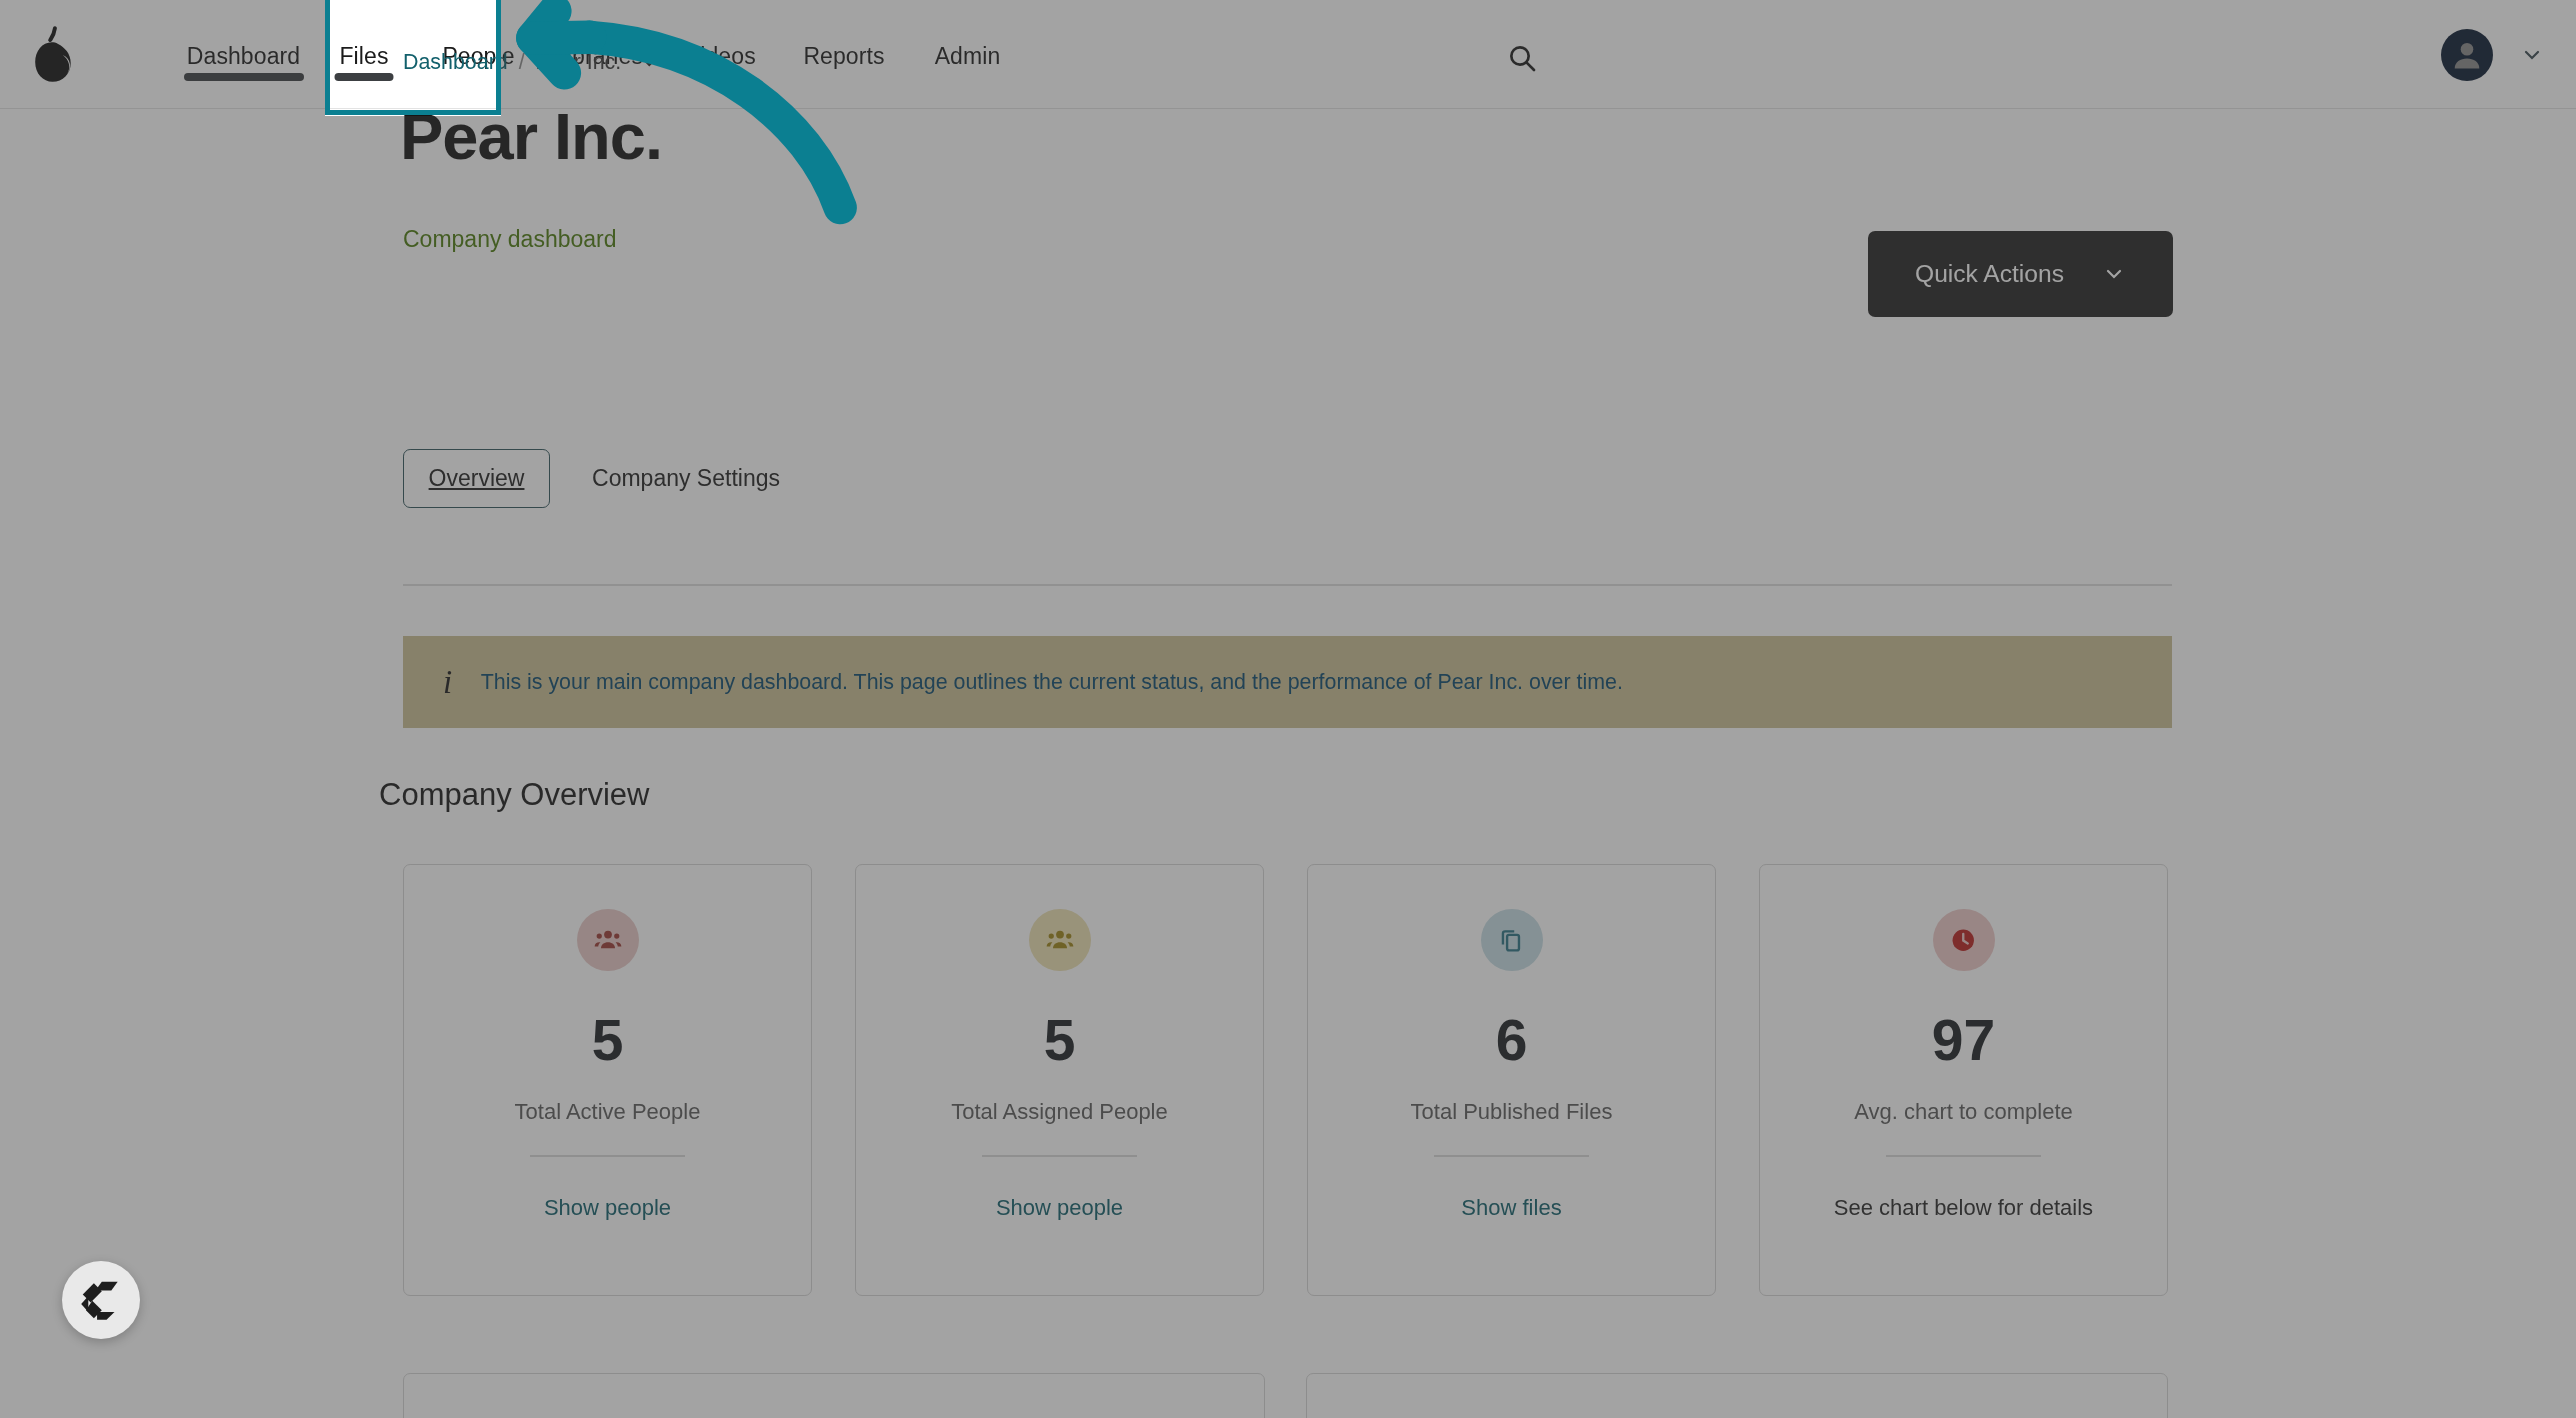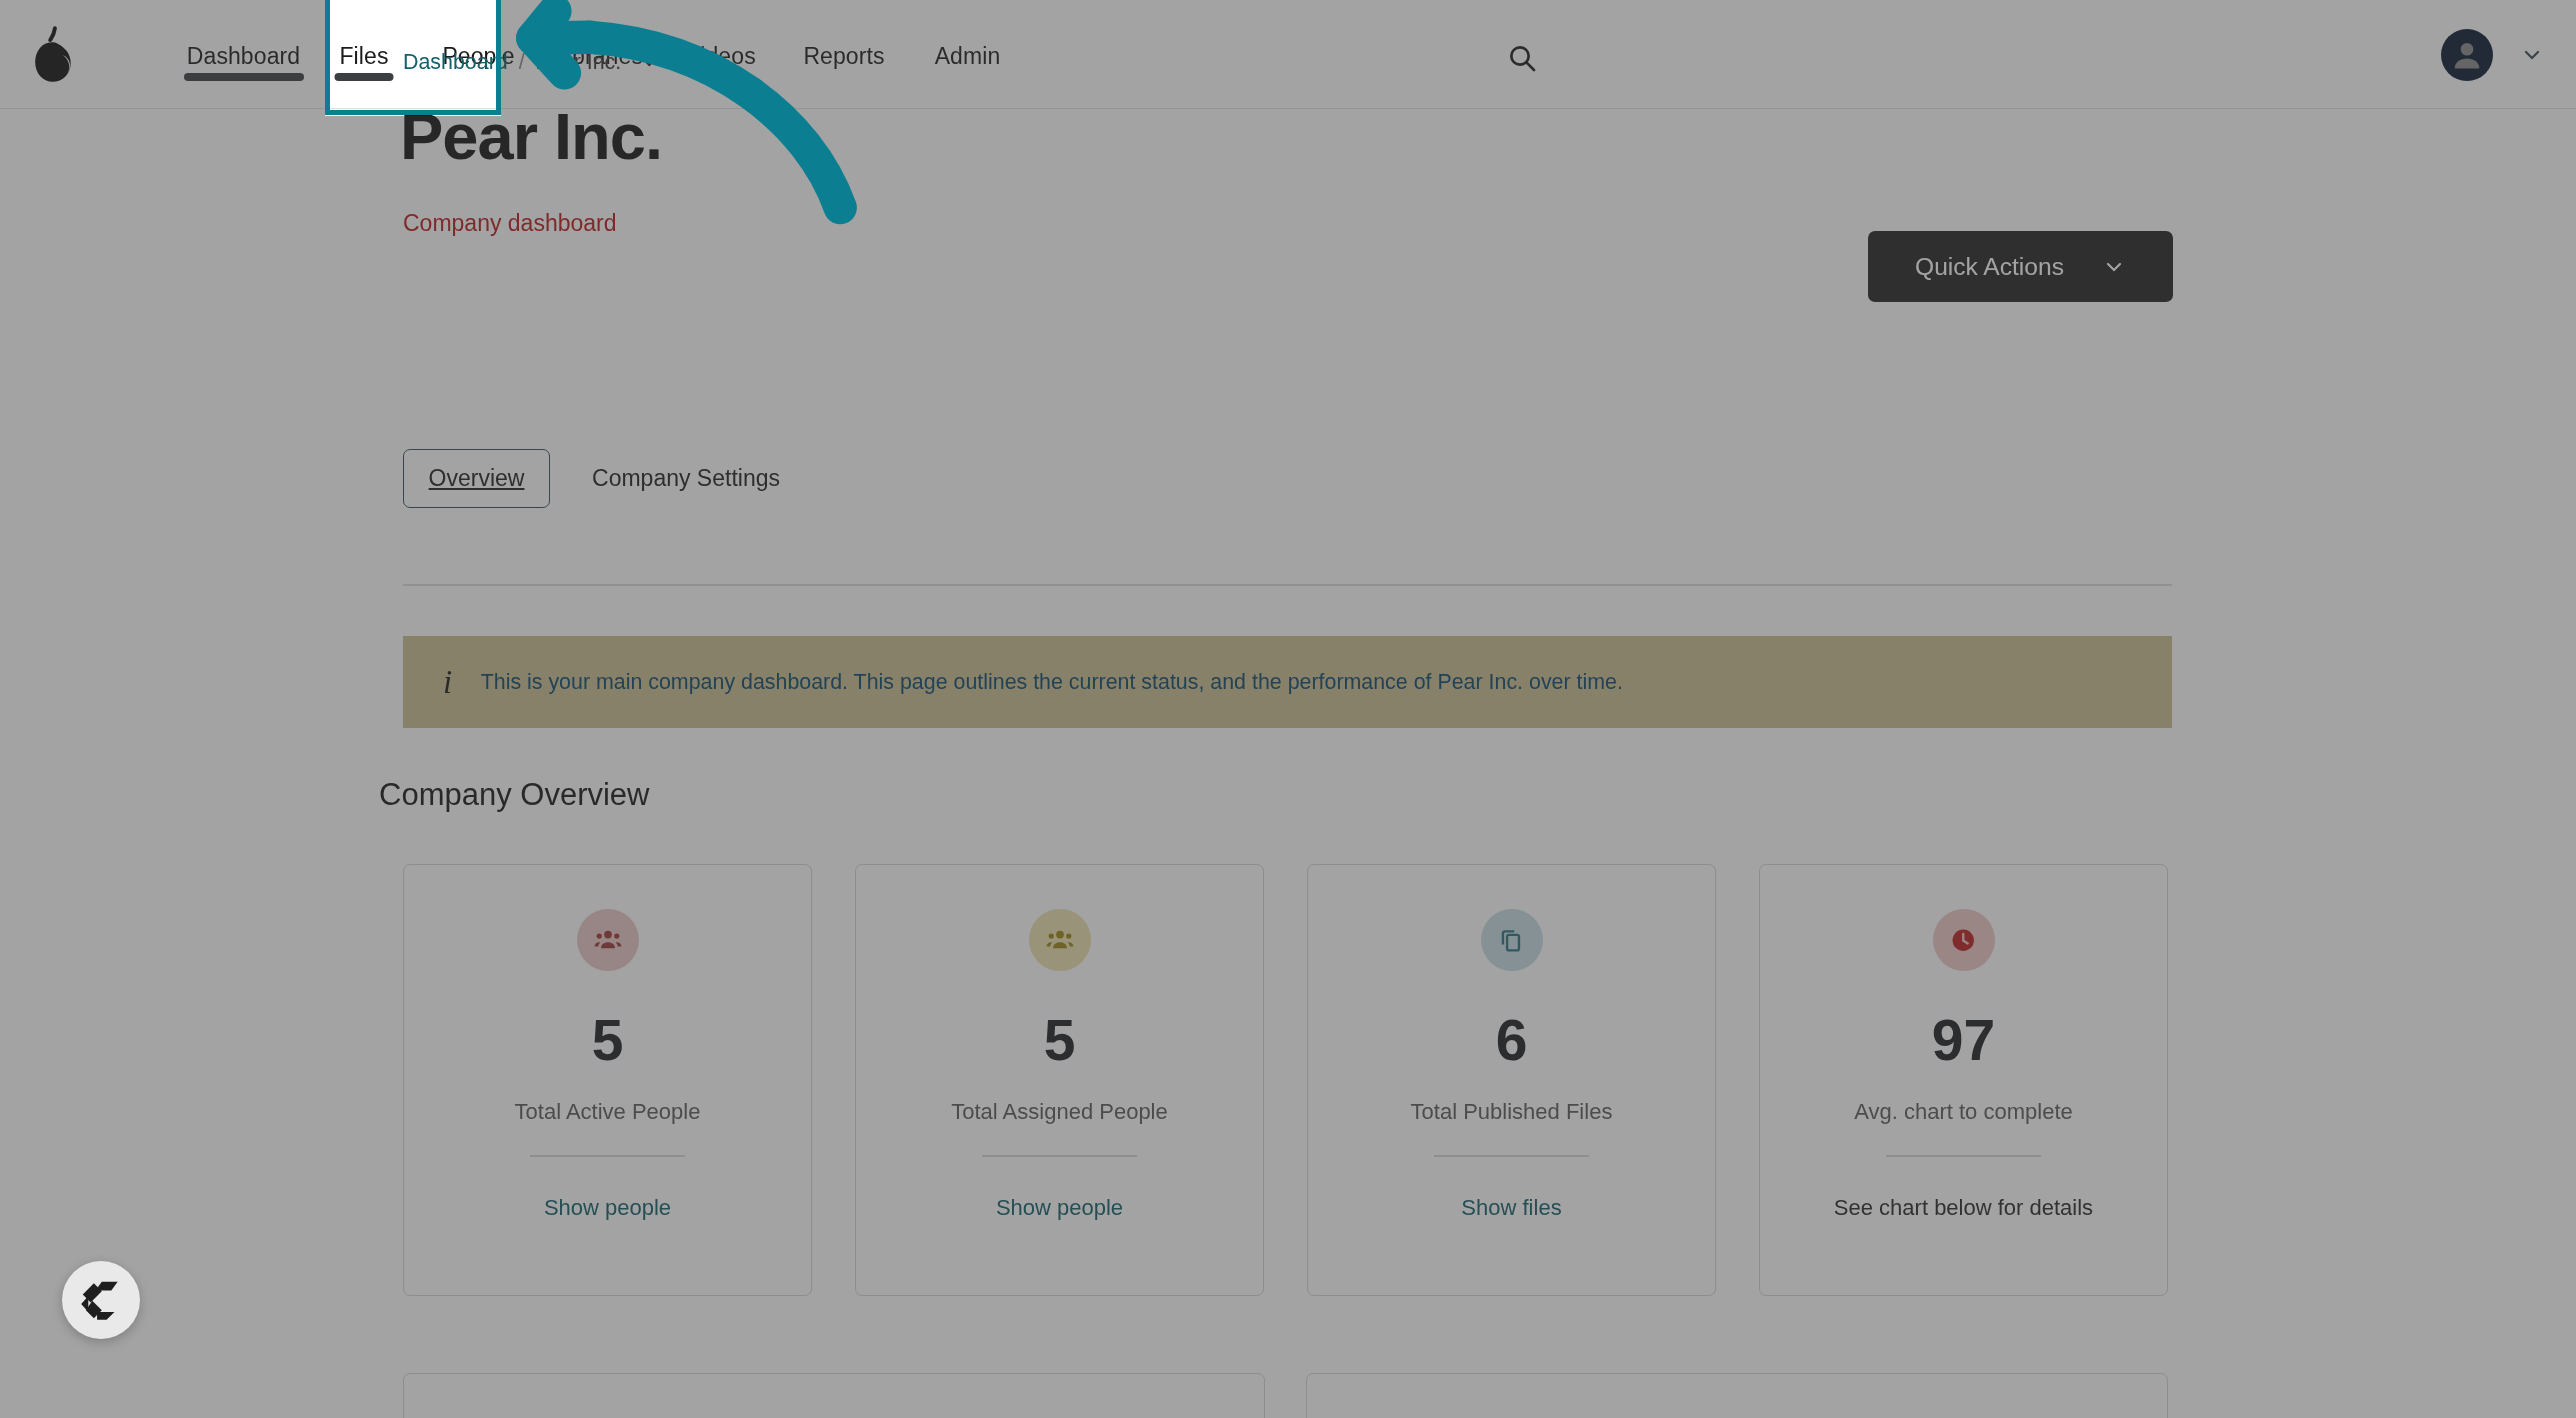--- a/index.html
+++ b/index.html
@@ -81,26 +81,26 @@
   .crumb-sep { color: #8a8a8a; }
   .crumb-cur { color: #3a3a3a; }
   .crumb-chev { margin-left: 6.3px; display:flex; }
 
   .page-title {
     position: absolute; left: 400px; top: 99px;
     font-size: 65px; font-weight: 700; color: #151515;
     letter-spacing: -1px;
   }
   .page-sub {
-    position: absolute; left: 403px; top: 210px;
-    font-size: 23px; color: #b91c1c;
+    position: absolute; left: 403px; top: 226px;
+    font-size: 23px; color: #4d7c0f;
   }
   .quick-actions {
     position: absolute; left: 1868px; top: 231px;
-    width: 305px; height: 71px;
+    width: 305px; height: 86px;
     background: #252525; border-radius: 7.1px;
     display: flex; align-items: center; justify-content: center; gap: 38px;
     color: #fff; font-size: 24.6px; cursor: pointer;
   }
 
   .tabs {
     position: absolute; left: 403px; top: 449px;
     display: flex; align-items: center; gap: 0;
   }
   .tab {

